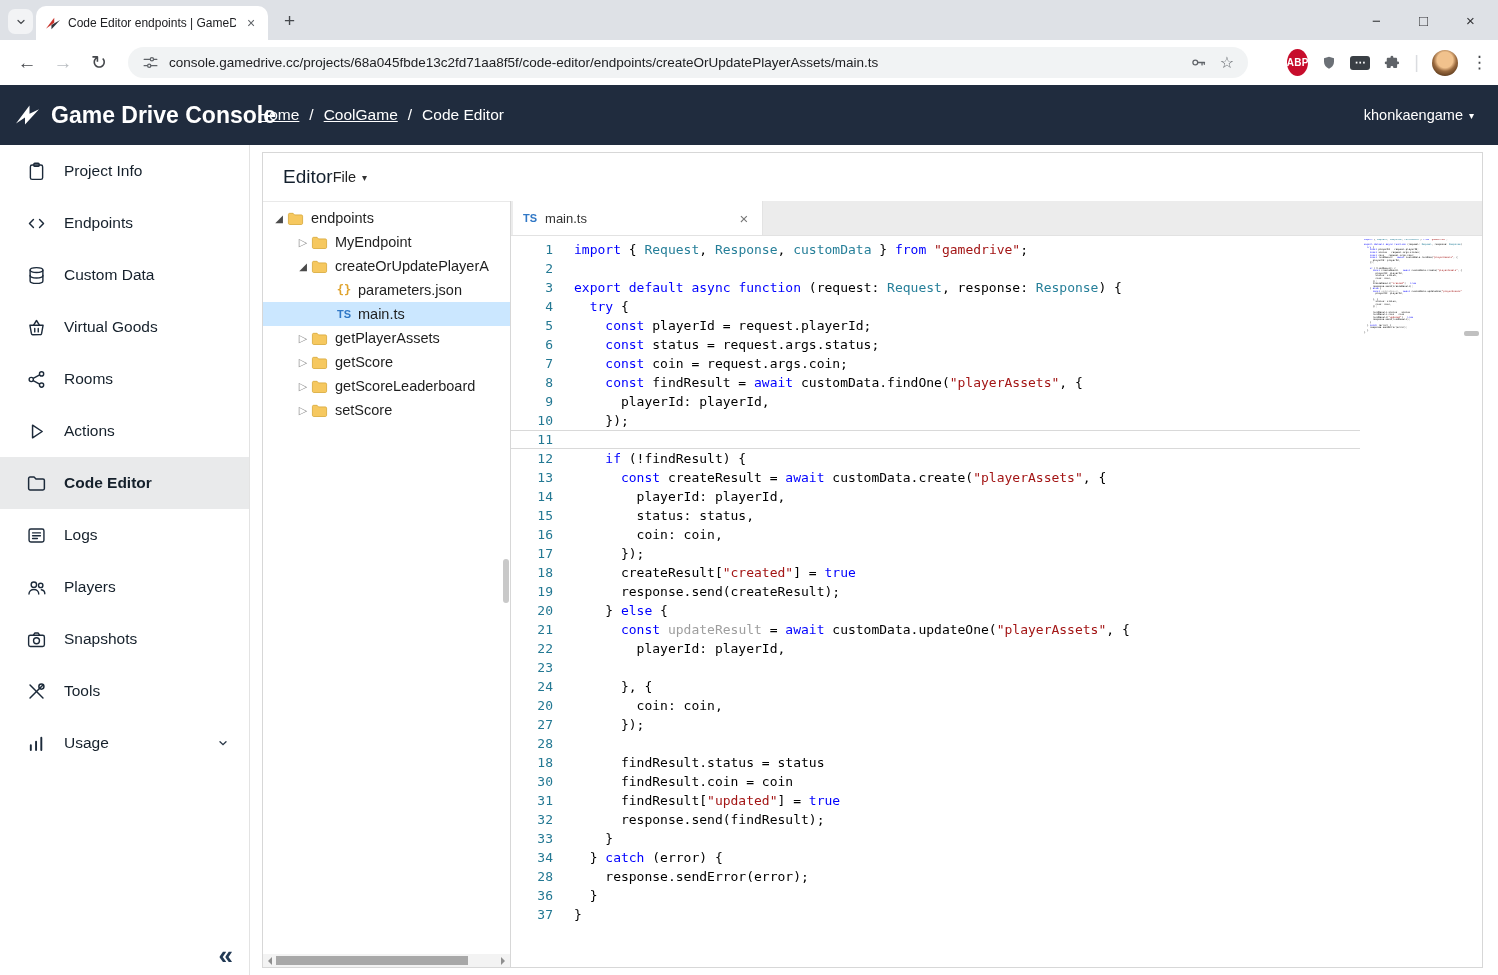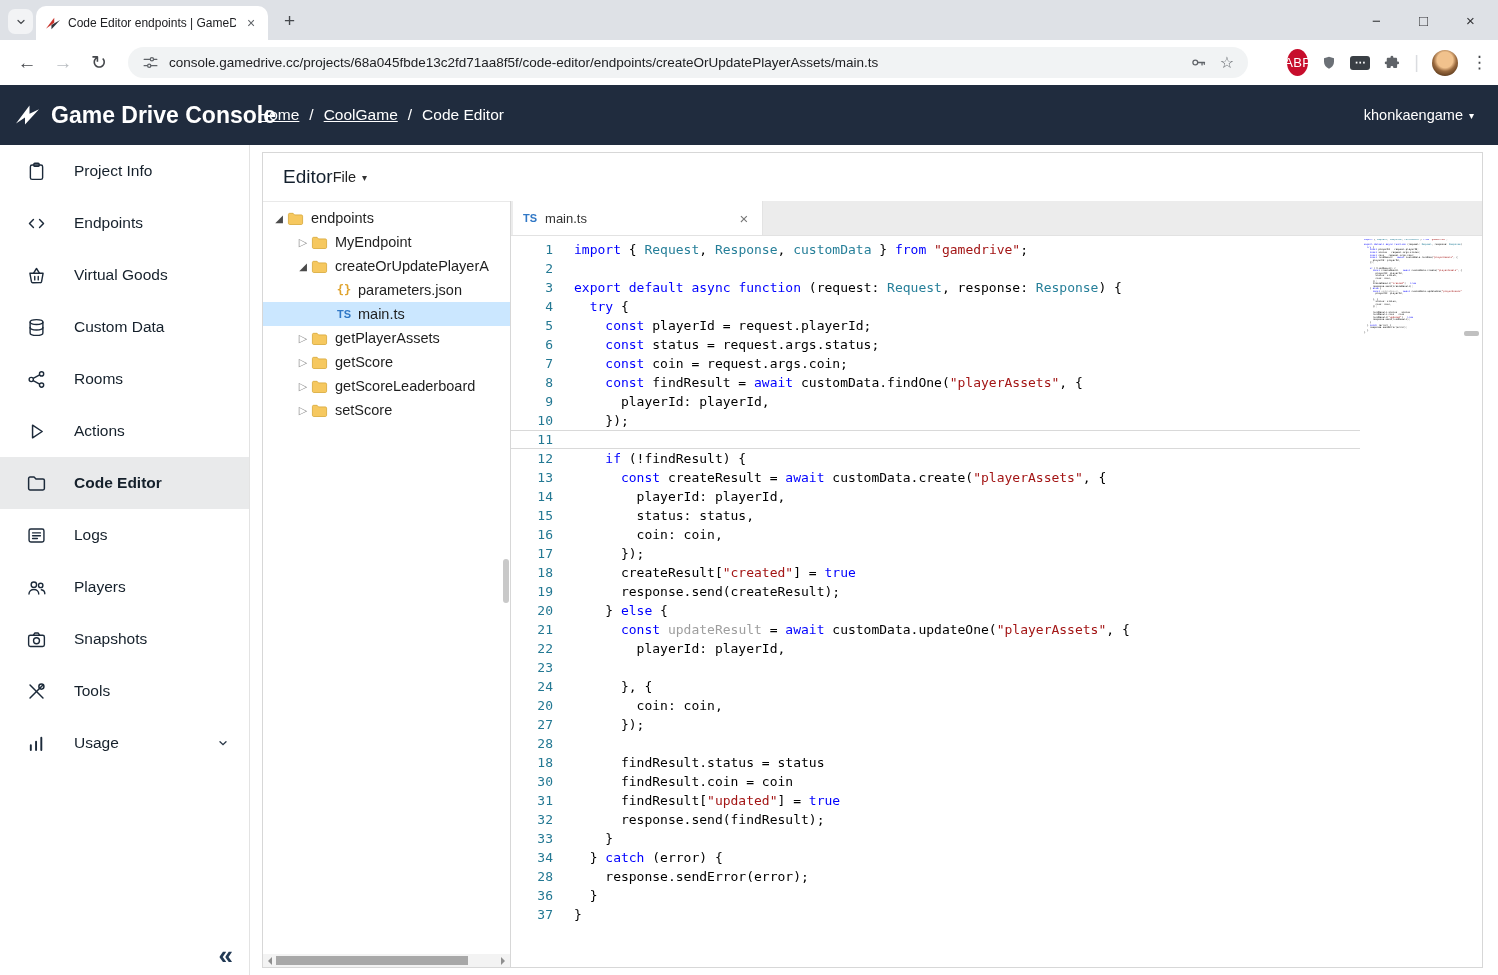--- a/index.html
+++ b/index.html
@@ -22,42 +22,42 @@
   .toolbar{position:absolute;top:40px;left:0;right:0;height:45px;background:#fff}
   .nav-ic{position:absolute;top:0;height:45px;display:flex;align-items:center;justify-content:center;width:30px;
           font-size:19px;color:#45484c}
   .nav-ic.disabled{color:#b9bdc1}
   .url-pill{position:absolute;left:128px;top:47px;width:1120px;height:31px;background:#f1f3f4;border-radius:16px;
             display:flex;align-items:center;padding:0 14px;box-sizing:border-box}
   .url-text{font-size:13.5px;color:#202124;margin-left:10px;flex:1;white-space:nowrap;overflow:hidden}
   .pill-right{display:flex;align-items:center;gap:13px;margin-left:12px}
   .star{font-size:16px;color:#5f6368}
   .right-cluster{position:absolute;right:10px;top:47px;height:31px;display:flex;align-items:center;gap:13px}
-  .abp{width:21px;height:27px;border-radius:50%;background:var(--c-abp-red,#c70d2c);color:#fff;font-size:13px;
-       font-weight:normal;display:flex;align-items:center;justify-content:center;letter-spacing:.3px}
+  .abp{width:21px;height:27px;border-radius:50%;background:var(--c-abp-red,#c70d2c);color:#fff;font-size:10px;
+       font-weight:bold;display:flex;align-items:center;justify-content:center;letter-spacing:.3px}
   .card-ext{width:20px;height:14px;background:#3a3f45;border-radius:3px;color:#fff;font-size:11px;line-height:12px;
             text-align:center;font-weight:bold}
   .sep{color:#dadce0;font-size:18px;line-height:31px}
   .avatar{width:26px;height:26px;border-radius:50%;
           background:radial-gradient(circle at 50% 38%, #f1c28d 0 38%, #9a6a3f 55%, #5d3b1d 80%)}
   .kebab{font-size:17px;color:#45484c}
 
   
   .navbar{position:absolute;top:85px;left:0;right:0;height:60px;background:var(--c-navbar-bg,#202c3e);color:#fff}
   .brand{position:absolute;left:14px;top:0;height:60px;display:flex;align-items:center;gap:10px;
          font-size:23px;font-weight:bold}
   .crumbs{position:absolute;left:258px;top:0;height:60px;display:flex;align-items:center;gap:10px;font-size:15.5px}
   .crumb-link{color:#fff;text-decoration:underline}
   .crumb-plain{color:#fff}
   .user-menu{position:absolute;right:24px;top:0;height:60px;display:flex;align-items:center;gap:6px;font-size:14.5px}
 
   
   .sidebar{position:absolute;top:145px;left:0;width:250px;bottom:0;background:#fff;border-right:1px solid #e3e3e3;
            box-sizing:border-box}
-  .side-item{height:52px;display:flex;align-items:center;padding-left:25px;gap:27px;font-size:15.5px;color:#15202b;
+  .side-item{height:52px;display:flex;align-items:center;padding-left:25px;gap:17px;font-size:15.5px;color:#15202b;
              position:relative}
   .side-item.active{background:#e9eaeb;font-weight:bold}
   .sicon{width:22px;display:flex;align-items:center;justify-content:center}
   .side-chevron{position:absolute;right:18px;display:flex}
   .collapse{position:absolute;bottom:4px;right:16px;font-size:26px;color:#223a55;font-weight:bold}
 
   
   .card{position:absolute;left:262px;top:152px;width:1221px;height:816px;border:1px solid #d7d7d7;background:#fff;
         box-sizing:border-box}
   .card-header{height:48px;border-bottom:1px solid #e9e9e9;display:flex;align-items:center}
@@ -208,37 +208,37 @@
       <span class="sicon">
           <svg width="21" height="21" viewBox="0 0 24 24" fill="none" stroke="#1c2a3a" stroke-width="1.7" stroke-linecap="round" stroke-linejoin="round">
             <path d="M8.5 7.5 4 12l4.5 4.5"></path>
             <path d="M15.5 7.5 20 12l-4.5 4.5"></path>
           </svg>
         </span>
       <span>Endpoints</span>
     </div>
     <div class="side-item">
       <span class="sicon">
+          <svg width="21" height="21" viewBox="0 0 24 24" fill="none" stroke="#1c2a3a" stroke-width="1.6" stroke-linecap="round">
+            <ellipse cx="12" cy="5.8" rx="7.3" ry="2.8"></ellipse>
+            <path d="M4.7 5.8v12.4c0 1.6 3.3 2.8 7.3 2.8s7.3-1.2 7.3-2.8V5.8"></path>
+            <path d="M4.7 12c0 1.6 3.3 2.8 7.3 2.8s7.3-1.2 7.3-2.8"></path>
+          </svg>
+        </span>
+      <span>Custom Data</span>
+    </div>
+    <div class="side-item">
+      <span class="sicon">
           <svg width="21" height="21" viewBox="0 0 24 24" fill="none" stroke="#1c2a3a" stroke-width="1.6" stroke-linecap="round" stroke-linejoin="round">
             <path d="M4.5 9.5h15L17.8 19a1.5 1.5 0 0 1-1.5 1.2H7.7A1.5 1.5 0 0 1 6.2 19z"></path>
             <path d="M8.5 9.5 12 4l3.5 5.5"></path>
             <path d="M10 13v4M14 13v4"></path>
           </svg>
         </span>
       <span>Virtual Goods</span>
-    </div>
-    <div class="side-item">
-      <span class="sicon">
-          <svg width="21" height="21" viewBox="0 0 24 24" fill="none" stroke="#1c2a3a" stroke-width="1.6" stroke-linecap="round">
-            <ellipse cx="12" cy="5.8" rx="7.3" ry="2.8"></ellipse>
-            <path d="M4.7 5.8v12.4c0 1.6 3.3 2.8 7.3 2.8s7.3-1.2 7.3-2.8V5.8"></path>
-            <path d="M4.7 12c0 1.6 3.3 2.8 7.3 2.8s7.3-1.2 7.3-2.8"></path>
-          </svg>
-        </span>
-      <span>Custom Data</span>
     </div>
     <div class="side-item">
       <span class="sicon">
           <svg width="21" height="21" viewBox="0 0 24 24" fill="none" stroke="#1c2a3a" stroke-width="1.6">
             <circle cx="6" cy="12" r="2.4"></circle>
             <circle cx="17.8" cy="5.6" r="2.4"></circle>
             <circle cx="17.8" cy="18.4" r="2.4"></circle>
             <path d="M8.2 10.8l7.4-4M8.2 13.2l7.4 4"></path>
           </svg>
         </span>

